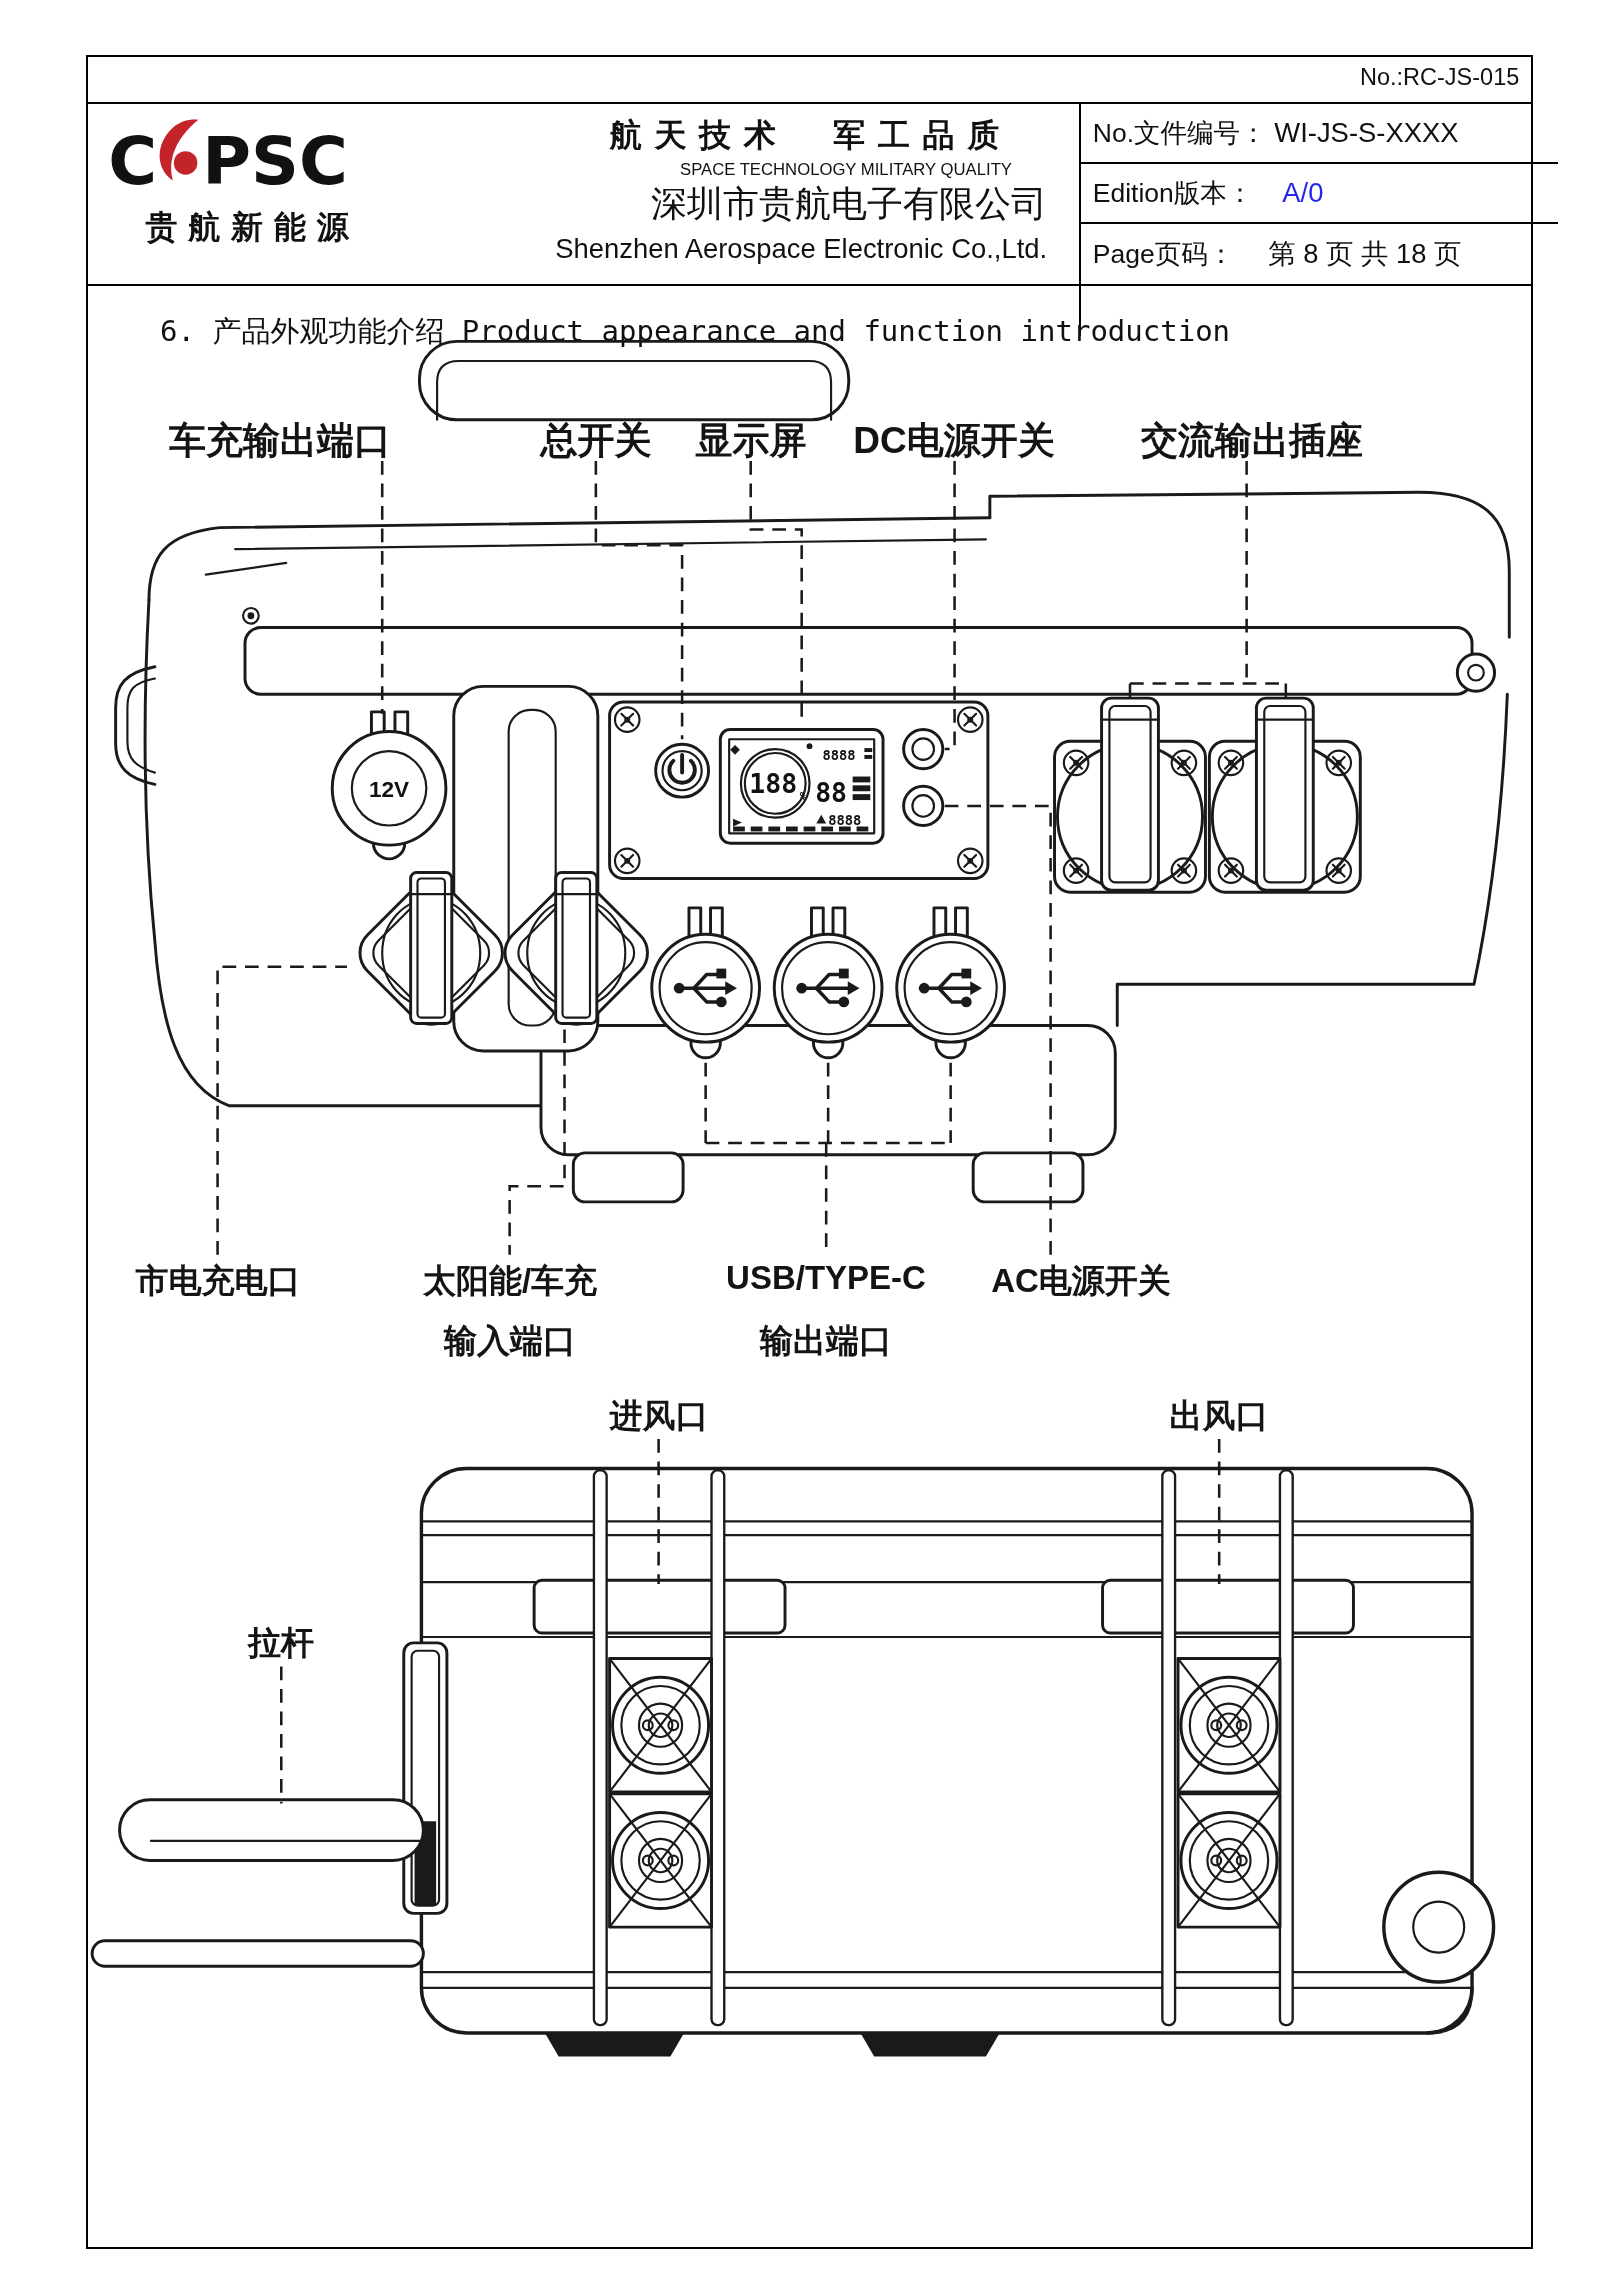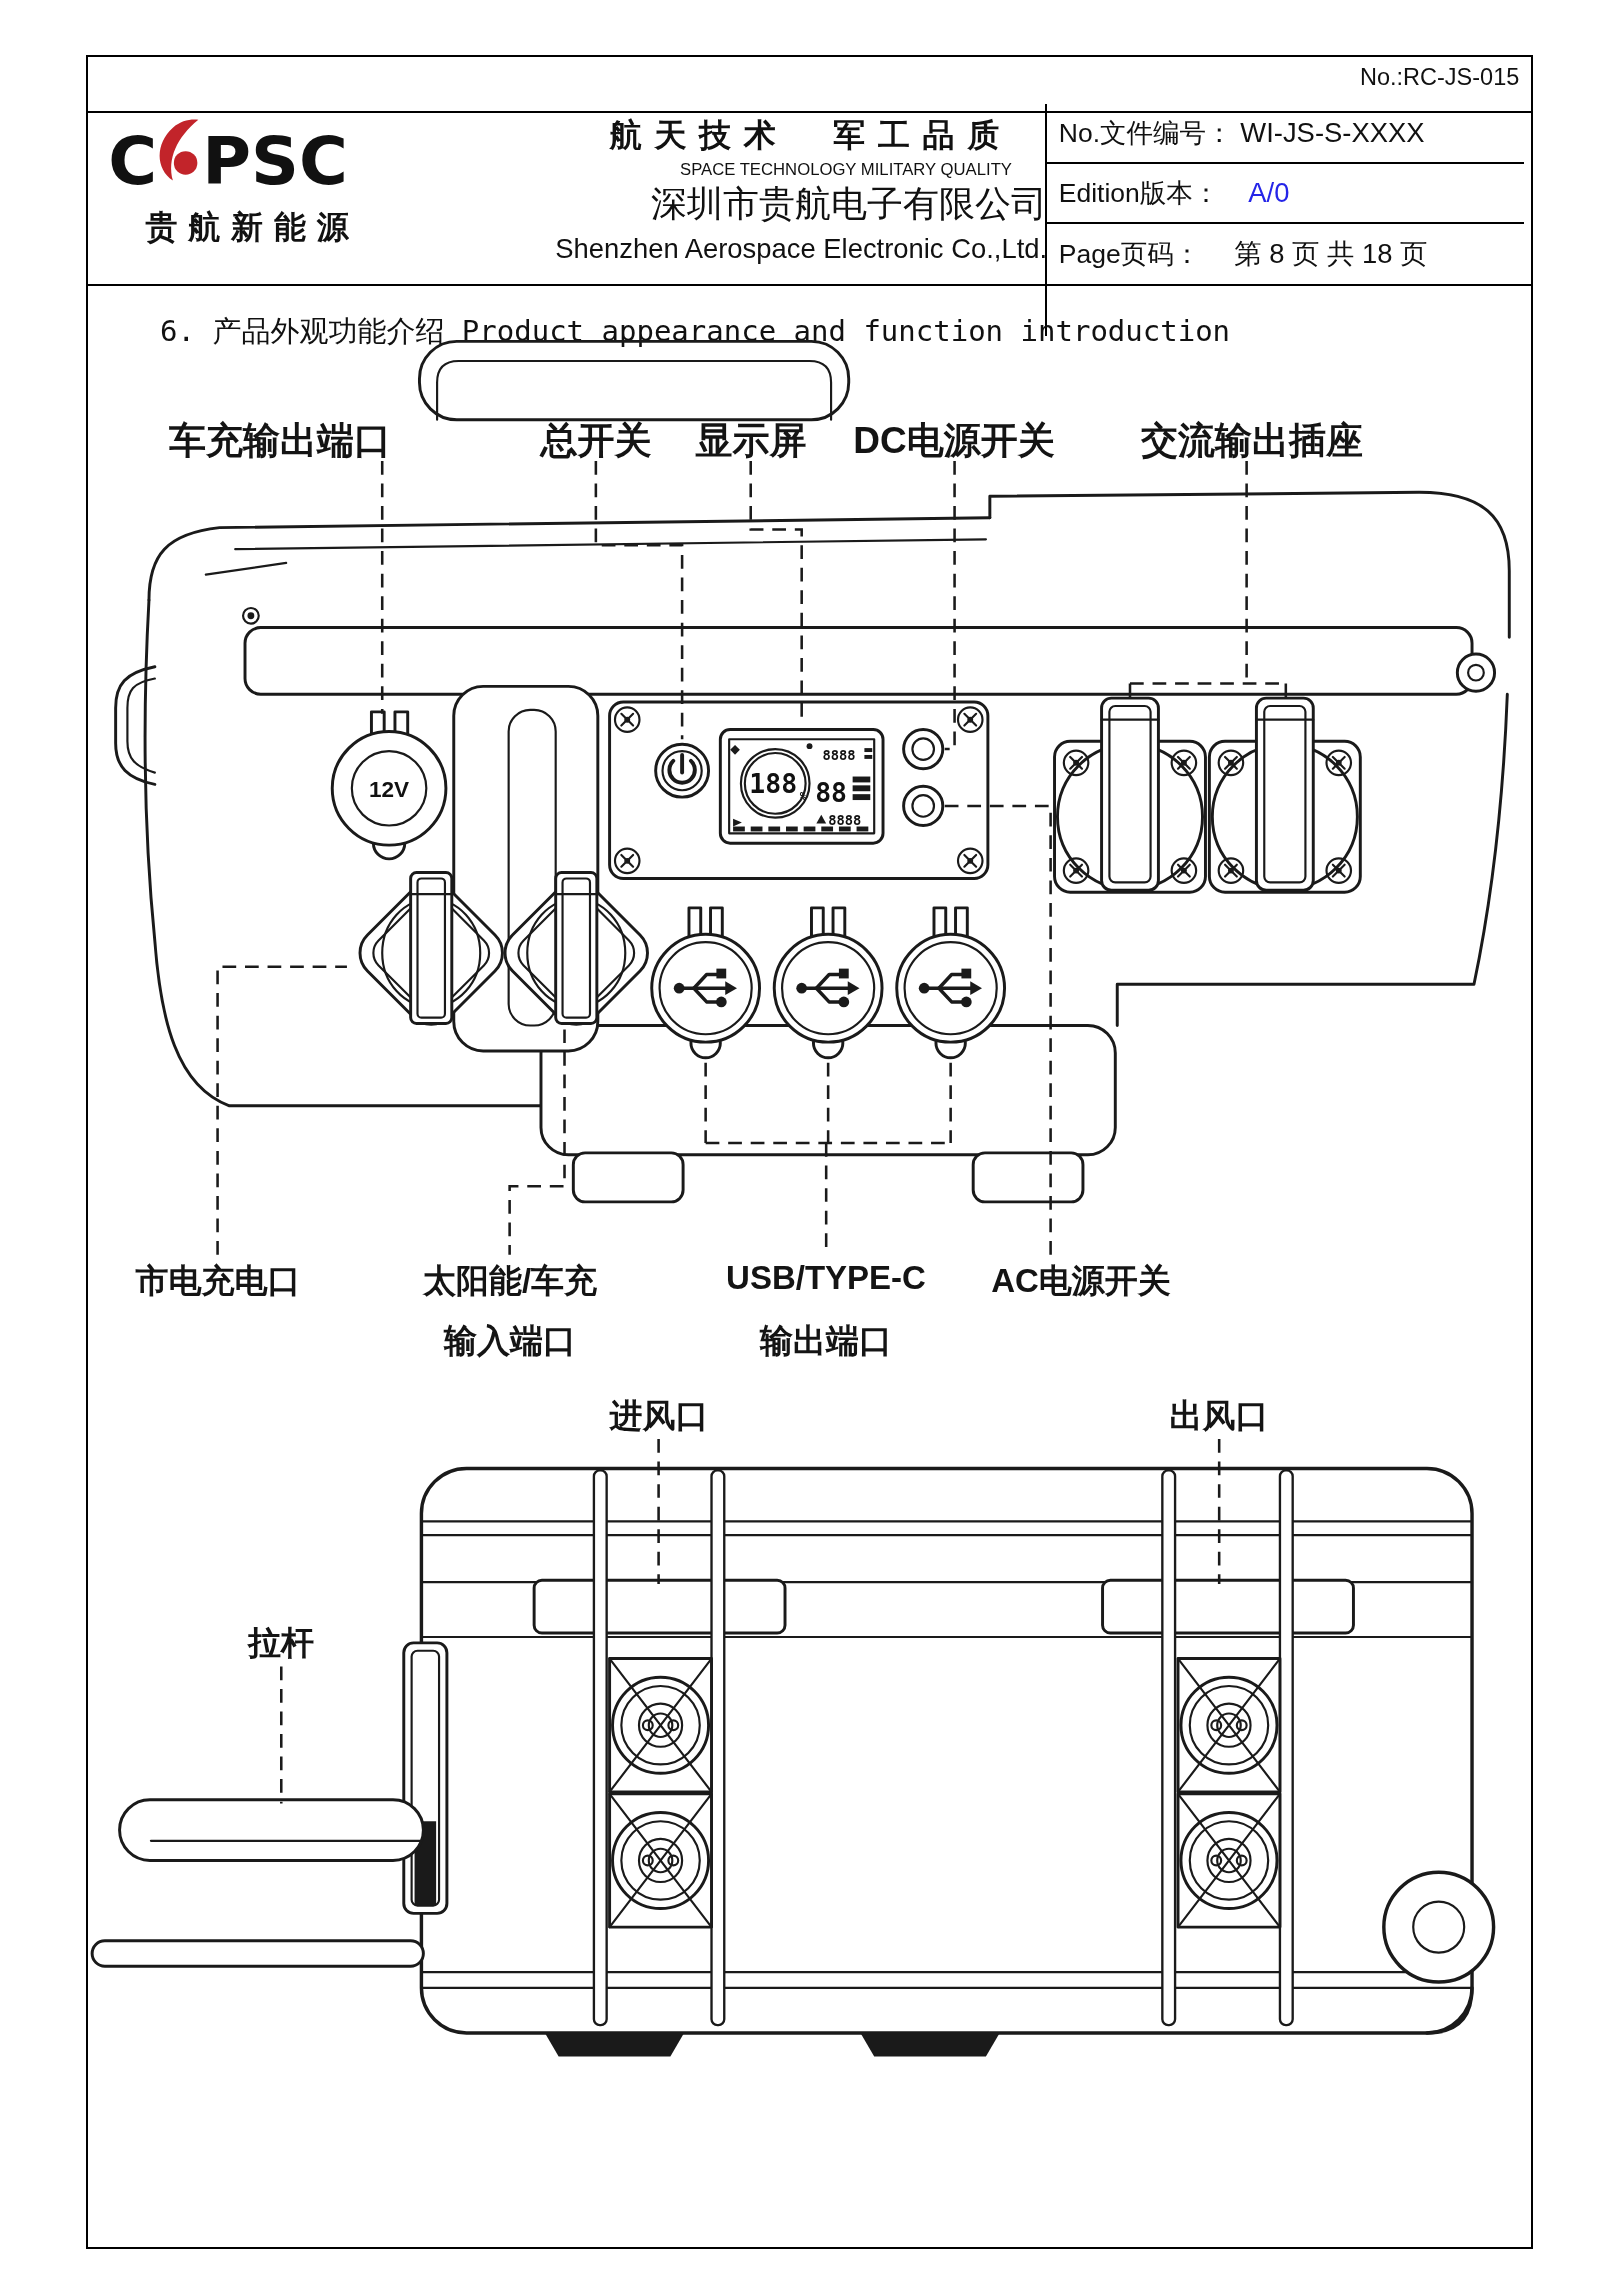--- a/index.html
+++ b/index.html
@@ -1,30 +1,30 @@
 <!DOCTYPE html>
 <html><head>
 <meta charset="utf-8">
 <style>
   html,body{margin:0;padding:0;background:#e8e8e8;}
   .page{position:relative;width:1621px;height:2293px;background:#ffffff;overflow:hidden;
         font-family:"Liberation Sans",sans-serif;color:#111;}
   .abs{position:absolute;}
   .frame{left:86px;top:55px;width:1447px;height:2194px;border:2.9px solid #000;box-sizing:border-box;}
-  .docno-row{left:86px;top:55px;width:1447px;height:58px;border-bottom:2.9px solid #000;box-sizing:border-box;
+  .docno-row{left:86px;top:55px;width:1447px;height:49px;border-bottom:2.9px solid #000;box-sizing:border-box;
              text-align:right;line-height:45px;font-size:23.5px;padding-right:13.7px;}
   .header-row{left:86px;top:104px;width:1447px;height:182px;border-bottom:2.9px solid #000;box-sizing:border-box;}
   .logo-cell{position:absolute;left:0;top:0;width:333px;height:180px;}
   .logo-sub{position:absolute;left:0;top:102px;width:333px;text-align:center;font-size:32px;font-weight:bold;letter-spacing:10.8px;}
   .center-cell{position:absolute;left:257px;top:0;width:708px;height:180px;text-align:right;}
   .slogan-cn{padding-right:39px;font-size:32px;font-weight:bold;letter-spacing:12.7px;margin-top:9.8px;}
   .slogan-en{padding-right:39px;font-size:16.7px;letter-spacing:0px;margin-top:2px;}
   .company-cn{padding-right:3.9px;font-size:36px;margin-top:0;}
   .company-en{padding-right:3.9px;font-size:27.4px;margin-top:3.9px;}
-  .right-cell{position:absolute;left:959px;top:0;width:479px;height:232px;border-left:2.9px solid #000;box-sizing:border-box;}
+  .right-cell{position:absolute;left:993px;top:0;width:479px;height:232px;border-left:2.9px solid #000;box-sizing:border-box;}
   .hrow{height:60px;display:flex;align-items:center;padding-left:11.8px;box-sizing:border-box;font-size:26.5px;border-bottom:2.9px solid #000;}
   .hrow:last-child{border-bottom:none;}
   .hval{margin-left:7.8px;font-size:27.4px;}
   .blue{color:#2525e8;}
   .title{left:160px;top:312px;font-size:29px;font-family:"DejaVu Sans Mono","DejaVu Sans",monospace;white-space:nowrap;}
   .lbl{position:absolute;transform:translateX(-50%);font-weight:bold;color:#141414;white-space:nowrap;
        font-family:"Liberation Sans",sans-serif;}
   .lbl-md{font-size:37px;}
   .lbl-lg{font-size:33px;}
   svg .ln{fill:none;stroke:#1a1a1a;stroke-width:3;stroke-linecap:round;stroke-linejoin:round;}

